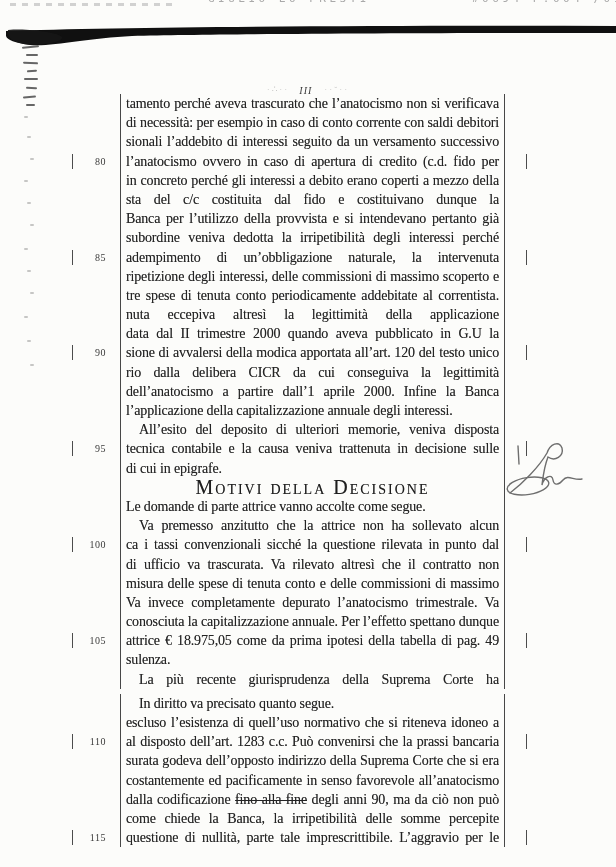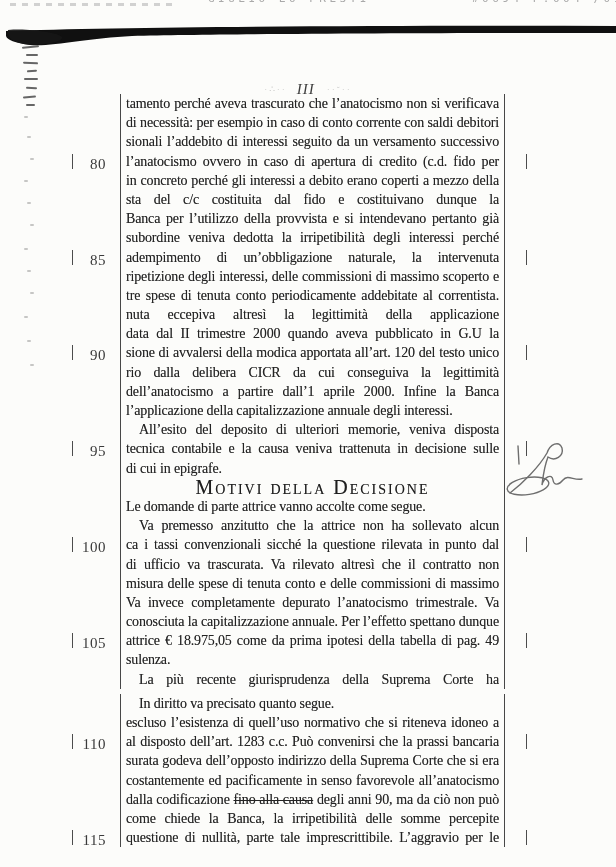--- a/index.html
+++ b/index.html
@@ -26,35 +26,35 @@
 
   
   .topbar{position:absolute;top:22px;left:0;}
 
   
   .noise{position:absolute;inset:0;pointer-events:none;}
   .noise .nd{position:absolute;background:#2c2c2c;border-radius:2px;}
 
   
   .pgwrap{position:absolute;top:80px;left:0;width:616px;text-align:center;}
-  .pgnum{font-style:italic;font-size:15px;color:#3c3c3c;letter-spacing:1px;}
+  .pgnum{font-style:italic;font-size:10px;color:#3c3c3c;letter-spacing:1px;}
   .smudge{font-size:9px;color:#9a9a9a;opacity:.55;letter-spacing:2px;position:relative;top:-2px;}
   .smudge.l{margin-right:10px;} .smudge.r{margin-left:12px;}
 
   
   .doc{position:absolute;top:94px;left:0;width:616px;display:flex;flex-direction:column;}
   .row{display:flex;height:19.2px;}
   .row.gap{margin-top:5px;}
   .m-left{width:120px;position:relative;flex:none;}
   .m-right{flex:1;position:relative;}
   .tick{position:absolute;left:72px;top:2px;width:1.4px;height:15px;background:#4c4c4c;}
   .tick-r{left:21px;}
   .lnum{
     position:absolute;right:14px;top:4px;
-    font-size:15px;color:#3a3a3a;letter-spacing:.5px;
+    font-size:10px;color:#3a3a3a;letter-spacing:.5px;
   }
   .m-text{
     width:385px;flex:none;box-sizing:border-box;
     border-left:1px solid #474747;border-right:1px solid #474747;
     padding:0 5px;
     font-size:14px;line-height:19.2px;letter-spacing:-.15px;color:#242424;
     text-align:justify;text-align-last:justify;
     text-shadow:0 0 .5px rgba(45,45,45,.5);
     overflow:hidden;white-space:normal;
   }
@@ -323,21 +323,21 @@
         <div class="m-text">surata godeva dell’opposto indirizzo della Suprema Corte che si era espressa</div>
         <div class="m-right"></div>
       </div>
       <div class="row">
         <div class="m-left"></div>
         <div class="m-text">costantemente ed pacificamente in senso favorevole all’anatocismo bancario</div>
         <div class="m-right"></div>
       </div>
       <div class="row">
         <div class="m-left"></div>
-        <div class="m-text">dalla codificazione <span class="strike">fino alla causa</span> degli anni 90, ma da ciò non può trarsi,</div>
+        <div class="m-text">dalla codificazione <span class="strike">fino alla fine</span> degli anni 90, ma da ciò non può trarsi,</div>
         <div class="m-right"></div>
       </div>
       <div class="row">
         <div class="m-left"></div>
         <div class="m-text">come chiede la Banca, la irripetibilità delle somme percepite trattandosi di</div>
         <div class="m-right"></div>
       </div>
       <div class="row">
         <div class="m-left">
           <div class="tick"></div>

